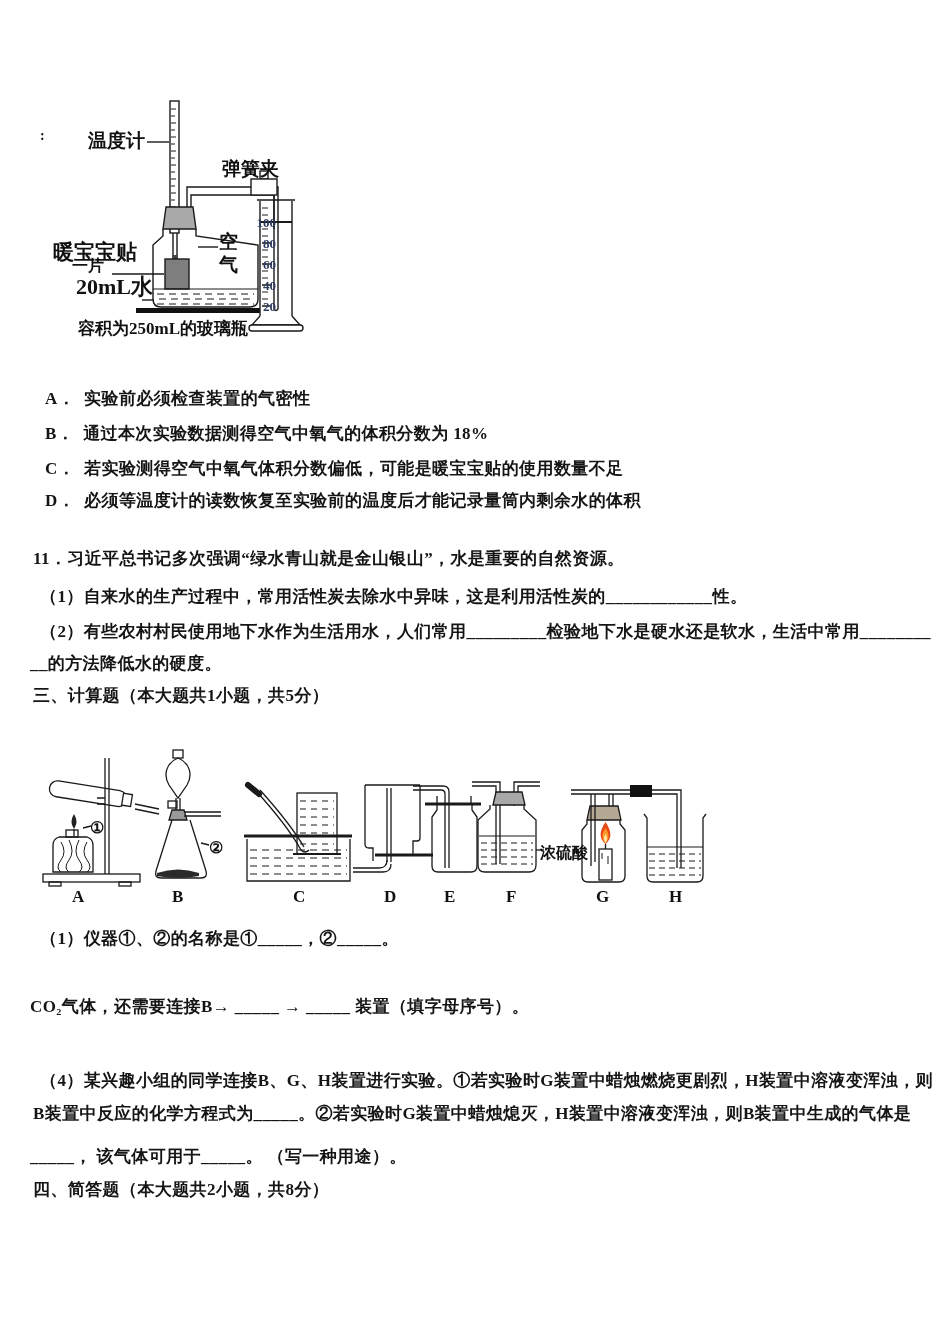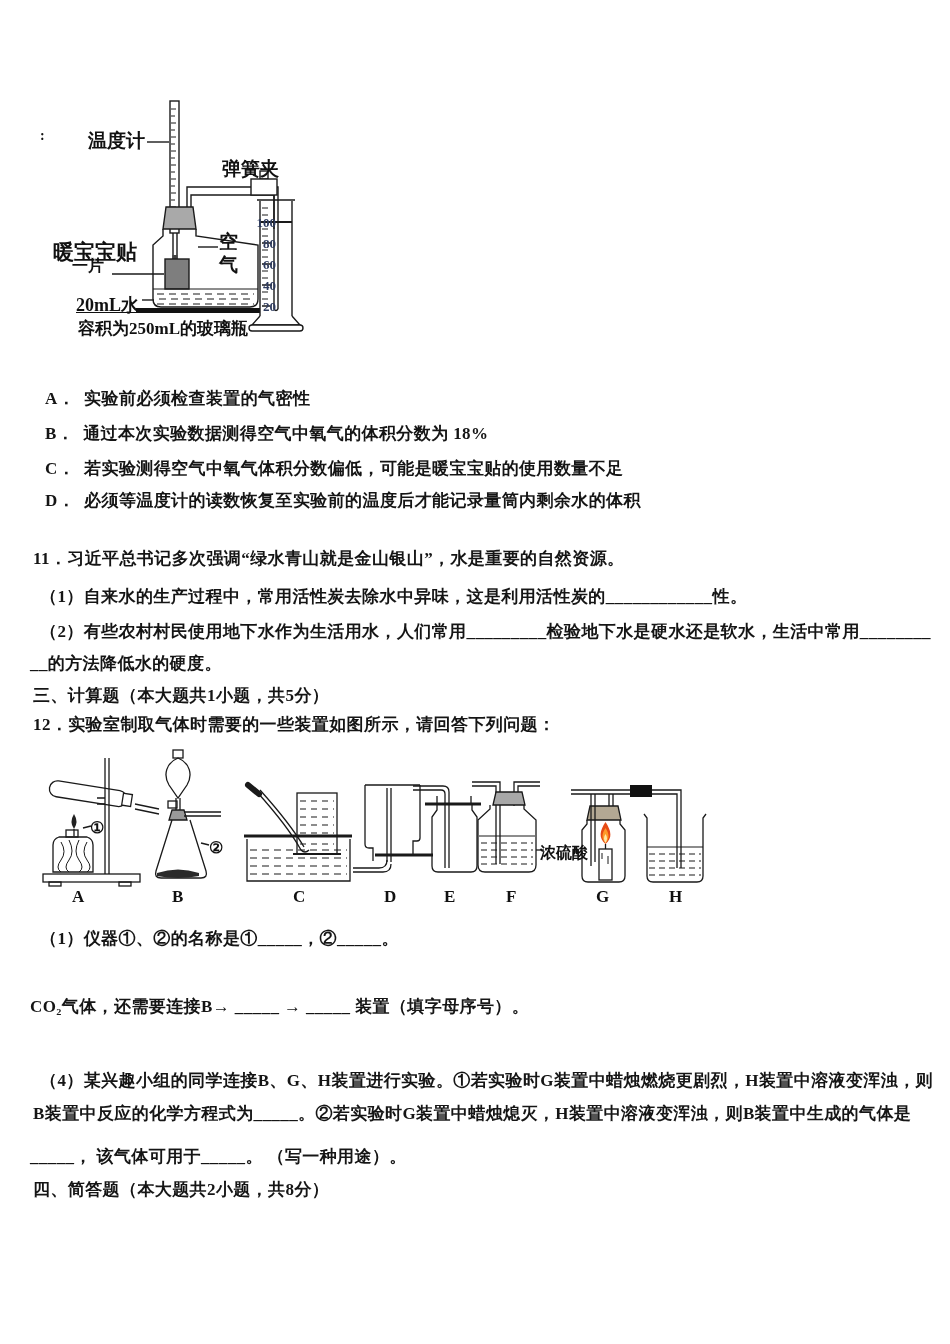--- a/index.html
+++ b/index.html
@@ -59,21 +59,21 @@
       <path stroke-width="2" d="M230 127h32"></path>
     </g>
   </svg>
 
   <span class="flabel" style="left:40px;top:128px;font-size:14px;">:</span>
   <span class="flabel" style="left:88px;top:128px;font-size:19px;">温度计</span>
   <span class="flabel" style="left:222px;top:156px;font-size:19px;">弹簧夹</span>
   <div class="vlabel" style="left:219px;top:230px;font-size:19px;">空气</div>
   <span class="flabel" style="left:53px;top:238px;font-size:21px;">暖宝宝贴</span>
   <span class="flabel" style="left:72px;top:256px;font-size:16px;">一片</span>
-  <span class="flabel" style="left:76px;top:293px;font-size:18px;text-decoration:underline;">20mL水</span>
+  <span class="flabel" style="left:76px;top:272px;font-size:22px;">20mL水</span>
   <span class="flabel" style="left:78px;top:317px;font-size:17px;">容积为250mL的玻璃瓶</span>
 
   <span class="tick" style="left:238px;top:215px;">100</span>
   <span class="tick" style="left:238px;top:236px;">80</span>
   <span class="tick" style="left:238px;top:257px;">60</span>
   <span class="tick" style="left:238px;top:278px;">40</span>
   <span class="tick" style="left:238px;top:299px;">20</span>
 
   <div class="line" style="left:45px;top:387px;">
     <span class="opt-label">A．</span><span>实验前必须检查装置的气密性</span>
@@ -87,21 +87,20 @@
   <div class="line" style="left:45px;top:489px;">
     <span class="opt-label">D．</span><span>必须等温度计的读数恢复至实验前的温度后才能记录量筒内剩余水的体积</span>
   </div>
 
   <div class="line" style="left:33px;top:547px;">11．习近平总书记多次强调“绿水青山就是金山银山”，水是重要的自然资源。</div>
   <div class="line" style="left:40px;top:585px;">（1）自来水的生产过程中，常用活性炭去除水中异味，这是利用活性炭的____________性。</div>
   <div class="line" style="left:40px;top:620px;">（2）有些农村村民使用地下水作为生活用水，人们常用_________检验地下水是硬水还是软水，生活中常用________</div>
   <div class="line" style="left:30px;top:652px;">__的方法降低水的硬度。</div>
 
   <div class="line" style="left:33px;top:684px;">三、计算题（本大题共1小题，共5分）</div>
-  <div class="line" style="left:33px;top:713px;">12．实验室制取气体时需要的一些装置如图所示，请回答下列问题：</div>
 
   <svg style="left:35px;top:748px;" width="700" height="145" viewBox="0 0 700 145">
     <g stroke="#1a1a1a" stroke-width="1.3" fill="none">
 
       <rect x="8" y="126" width="97" height="8"></rect>
       <rect x="14" y="134" width="12" height="4"></rect>
         <rect x="84" y="134" width="12" height="4"></rect>
       <path d="M70 10v116M74 10v116"></path>
       <path d="M62 50h8M62 56h8"></path>
       <g transform="rotate(9 55 46)">

